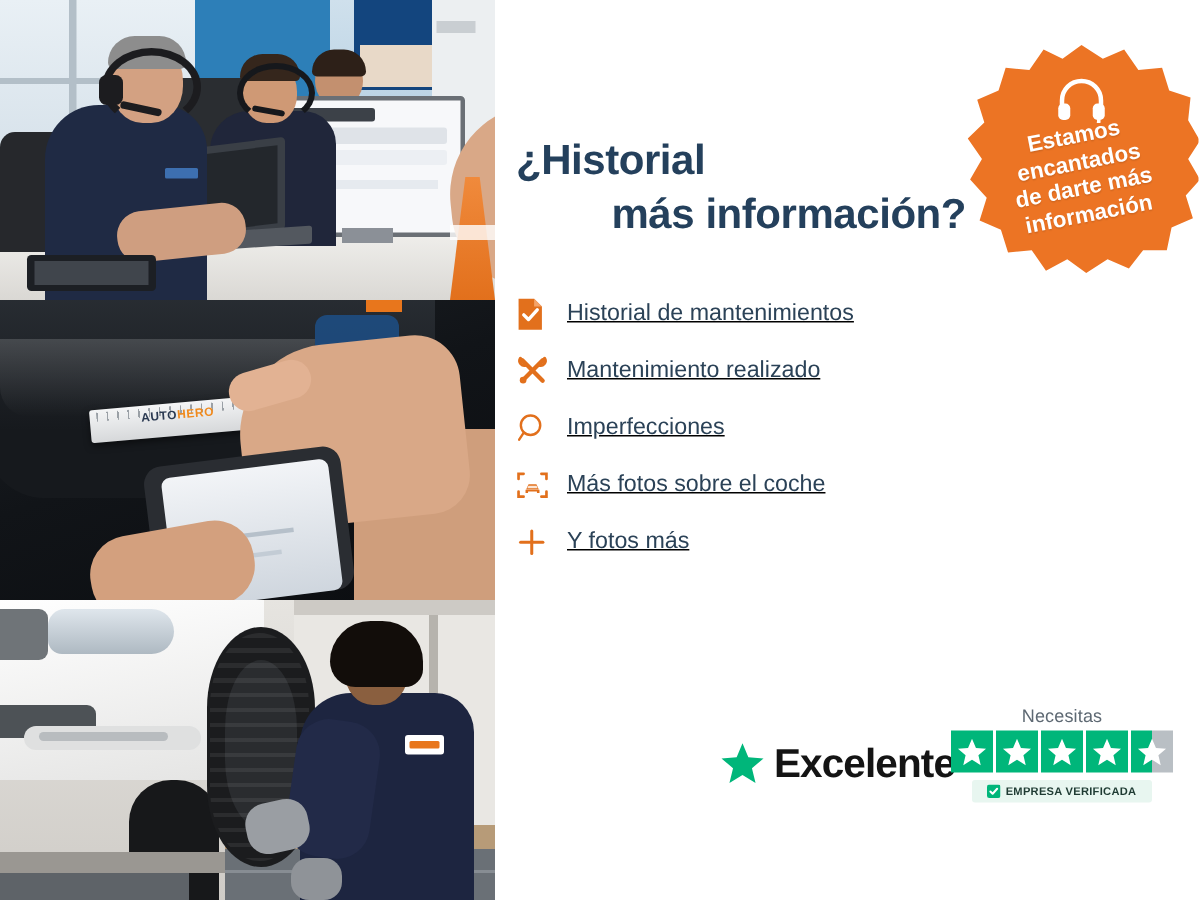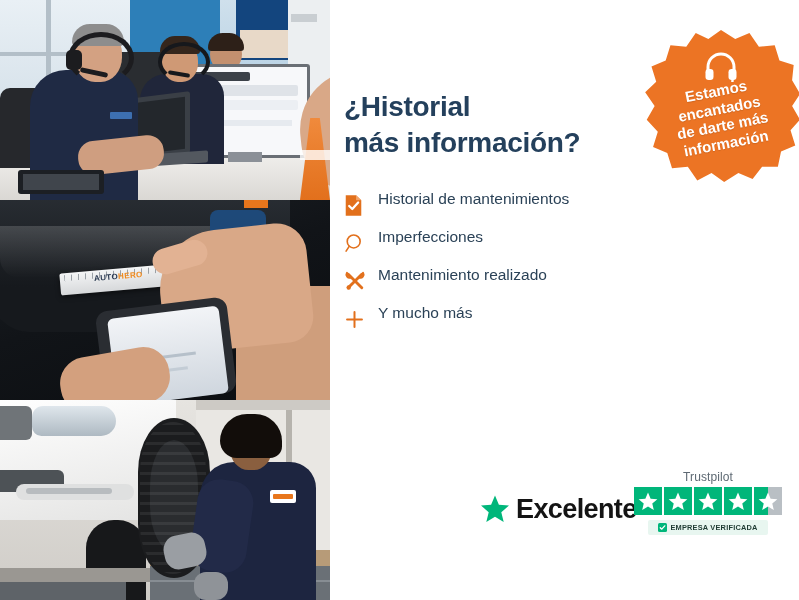--- a/index.html
+++ b/index.html
@@ -131,21 +131,21 @@
   .p3-lift2{position:absolute;left:0;top:182px;width:126px;height:18px;background:#5e6368;}
 
   
   .content{position:absolute;left:330px;top:0;width:469px;height:600px;background:#ffffff;}
 
   .headline{
     position:absolute;left:14px;top:70px;width:300px;
     font-size:28px;line-height:1.28;font-weight:bold;color:#24405c;
     letter-spacing:-.3px;
   }
-  .headline .l2{display:block;}
+  .headline .l2{display:block;text-align:right;}
 
   
   .badge{
     position:absolute;left:312px;top:30px;width:158px;height:152px;
   }
   .badge-shape{
     position:absolute;inset:0;background:#ec7424;
     clip-path:polygon(
       50% 0%, 59% 6%, 68% 2%, 74% 11%, 84% 10%, 87% 20%, 96% 23%, 95% 33%,
       100% 42%, 95% 50%, 100% 59%, 94% 66%, 97% 76%, 88% 80%, 86% 90%,
@@ -159,21 +159,21 @@
   .badge-text{
     position:absolute;left:8px;top:52px;width:142px;
     transform:rotate(-11deg);
     text-align:center;
     color:#ffffff;font-weight:bold;font-size:15px;line-height:1.18;
     text-shadow:0 1px 1px rgba(0,0,0,.12);
   }
 
   
   .features{position:absolute;left:14px;top:190px;width:330px;}
-  .feature{position:relative;height:38px;display:flex;}
+  .feature{position:relative;height:38px;display:flex;align-items:center;text-decoration:underline;}
   .f-icon{width:34px;height:30px;display:flex;align-items:center;justify-content:flex-start;flex:0 0 34px;}
   .f-label{font-size:15.5px;color:#2b4257;white-space:nowrap;}
 
   
   .contact{
     position:absolute;left:14px;top:398px;width:440px;
     font-size:14px;line-height:1.72;color:#54606c;
   }
 
   
@@ -340,71 +340,87 @@
             <path d="M2 1 h12 l6 6 v18 H2 Z" fill="#e2701c"></path>
             <path d="M14 1 l6 6 h-6 Z" fill="#f4a368"></path>
             <path d="M6 13.5 l3.6 3.6 L16.4 9.6" fill="none" stroke="#fff" stroke-width="2.6" stroke-linecap="round" stroke-linejoin="round"></path>
           </svg>
         </span>
         <span class="f-label">Historial de mantenimientos</span>
       </div>
 
       <div class="feature">
         <span class="f-icon">
-          <svg viewBox="0 0 26 26" width="21" height="21">
-            <circle cx="12" cy="10.5" r="8" fill="none" stroke="#e2701c" stroke-width="2"></circle>
-            <line x1="6.4" y1="16.6" x2="2.6" y2="22.4" stroke="#e2701c" stroke-width="2" stroke-linecap="round"></line>
-          </svg>
-        </span>
-        <span class="f-label">Imperfecciones</span>
-      </div>
-
-      <div class="feature">
-        <span class="f-icon">
           <svg viewBox="0 0 26 26" width="22" height="22">
             <g stroke="#e2701c" stroke-width="3.4" stroke-linecap="round">
               <line x1="5" y1="5" x2="21" y2="21"></line>
               <line x1="21" y1="5" x2="5" y2="21"></line>
             </g>
             <path d="M3.5 3.5 a3.6 3.6 0 0 0 4.4 5.2" fill="none" stroke="#e2701c" stroke-width="2.6" stroke-linecap="round"></path>
             <path d="M22.5 3.5 a3.6 3.6 0 0 1 -4.4 5.2" fill="none" stroke="#e2701c" stroke-width="2.6" stroke-linecap="round"></path>
             <circle cx="5.6" cy="20.6" r="2.6" fill="#e2701c"></circle>
           </svg>
         </span>
         <span class="f-label">Mantenimiento realizado</span>
       </div>
 
+      <div class="feature">
+        <span class="f-icon">
+          <svg viewBox="0 0 26 26" width="21" height="21">
+            <circle cx="12" cy="10.5" r="8" fill="none" stroke="#e2701c" stroke-width="2"></circle>
+            <line x1="6.4" y1="16.6" x2="2.6" y2="22.4" stroke="#e2701c" stroke-width="2" stroke-linecap="round"></line>
+          </svg>
+        </span>
+        <span class="f-label">Imperfecciones</span>
+      </div>
+
+      <div class="feature">
+        <span class="f-icon">
+          <svg viewBox="0 0 26 24" width="22" height="21">
+            <g fill="none" stroke="#e2701c" stroke-width="2.1" stroke-linecap="round">
+              <path d="M2 7 V3 h4"></path>
+                <path d="M24 7 V3 h-4"></path>
+              <path d="M2 17 v4 h4"></path>
+                <path d="M24 17 v4 h-4"></path>
+            </g>
+            <path d="M7.5 15.5 h11 v2.6 h-2 v-1.2 h-7 v1.2 h-2 Z" fill="#e2701c"></path>
+            <path d="M8 15.4 l1.9-4.2 h6.2 l1.9 4.2 Z" fill="#e2701c"></path>
+            <path d="M9.8 12.4 h6.4 l.9 2 h-8.2 Z" fill="#fbe6d6"></path>
+          </svg>
+        </span>
+        <span class="f-label">Más fotos sobre el coche</span>
+      </div>
 
       <div class="feature">
         <span class="f-icon">
           <svg viewBox="0 0 24 24" width="21" height="21">
             <g stroke="#e2701c" stroke-width="2.3" stroke-linecap="round">
               <line x1="12" y1="3.5" x2="12" y2="20.5"></line>
               <line x1="3.5" y1="12" x2="20.5" y2="12"></line>
             </g>
           </svg>
         </span>
-        <span class="f-label">Y mucho más</span>
+        <span class="f-label">Y fotos más</span>
       </div>
 
     </div>
 
 
     <div class="tp">
       <div class="tp-logo">
         <span class="tp-star">
           <svg viewBox="0 0 30 30" width="30" height="30">
             <path d="M15 1.5 l3.9 9.3 10.1 .8 -7.7 6.6 2.4 9.8 -8.7-5.3 -8.7 5.3 2.4-9.8 -7.7-6.6 10.1-.8 Z" fill="#00b67a"></path>
           </svg>
         </span>
         <span class="tp-word">Excelente</span>
       </div>
 
       <div class="tp-right">
-        <div class="tp-excelente">Trustpilot</div>
+        <div class="tp-excelente">Necesitas</div>
         <div class="tp-stars">
           <span class="tp-cell">
             <svg viewBox="0 0 22 22" width="20" height="20">
                 <path d="M11 1.6 l2.9 6.8 7.4 .6 -5.6 4.8 1.7 7.2 -6.4-3.9 -6.4 3.9 1.7-7.2 -5.6-4.8 7.4-.6 Z" fill="#fff"></path>
               </svg>
           </span>
           <span class="tp-cell">
             <svg viewBox="0 0 22 22" width="20" height="20">
                 <path d="M11 1.6 l2.9 6.8 7.4 .6 -5.6 4.8 1.7 7.2 -6.4-3.9 -6.4 3.9 1.7-7.2 -5.6-4.8 7.4-.6 Z" fill="#fff"></path>
               </svg>

